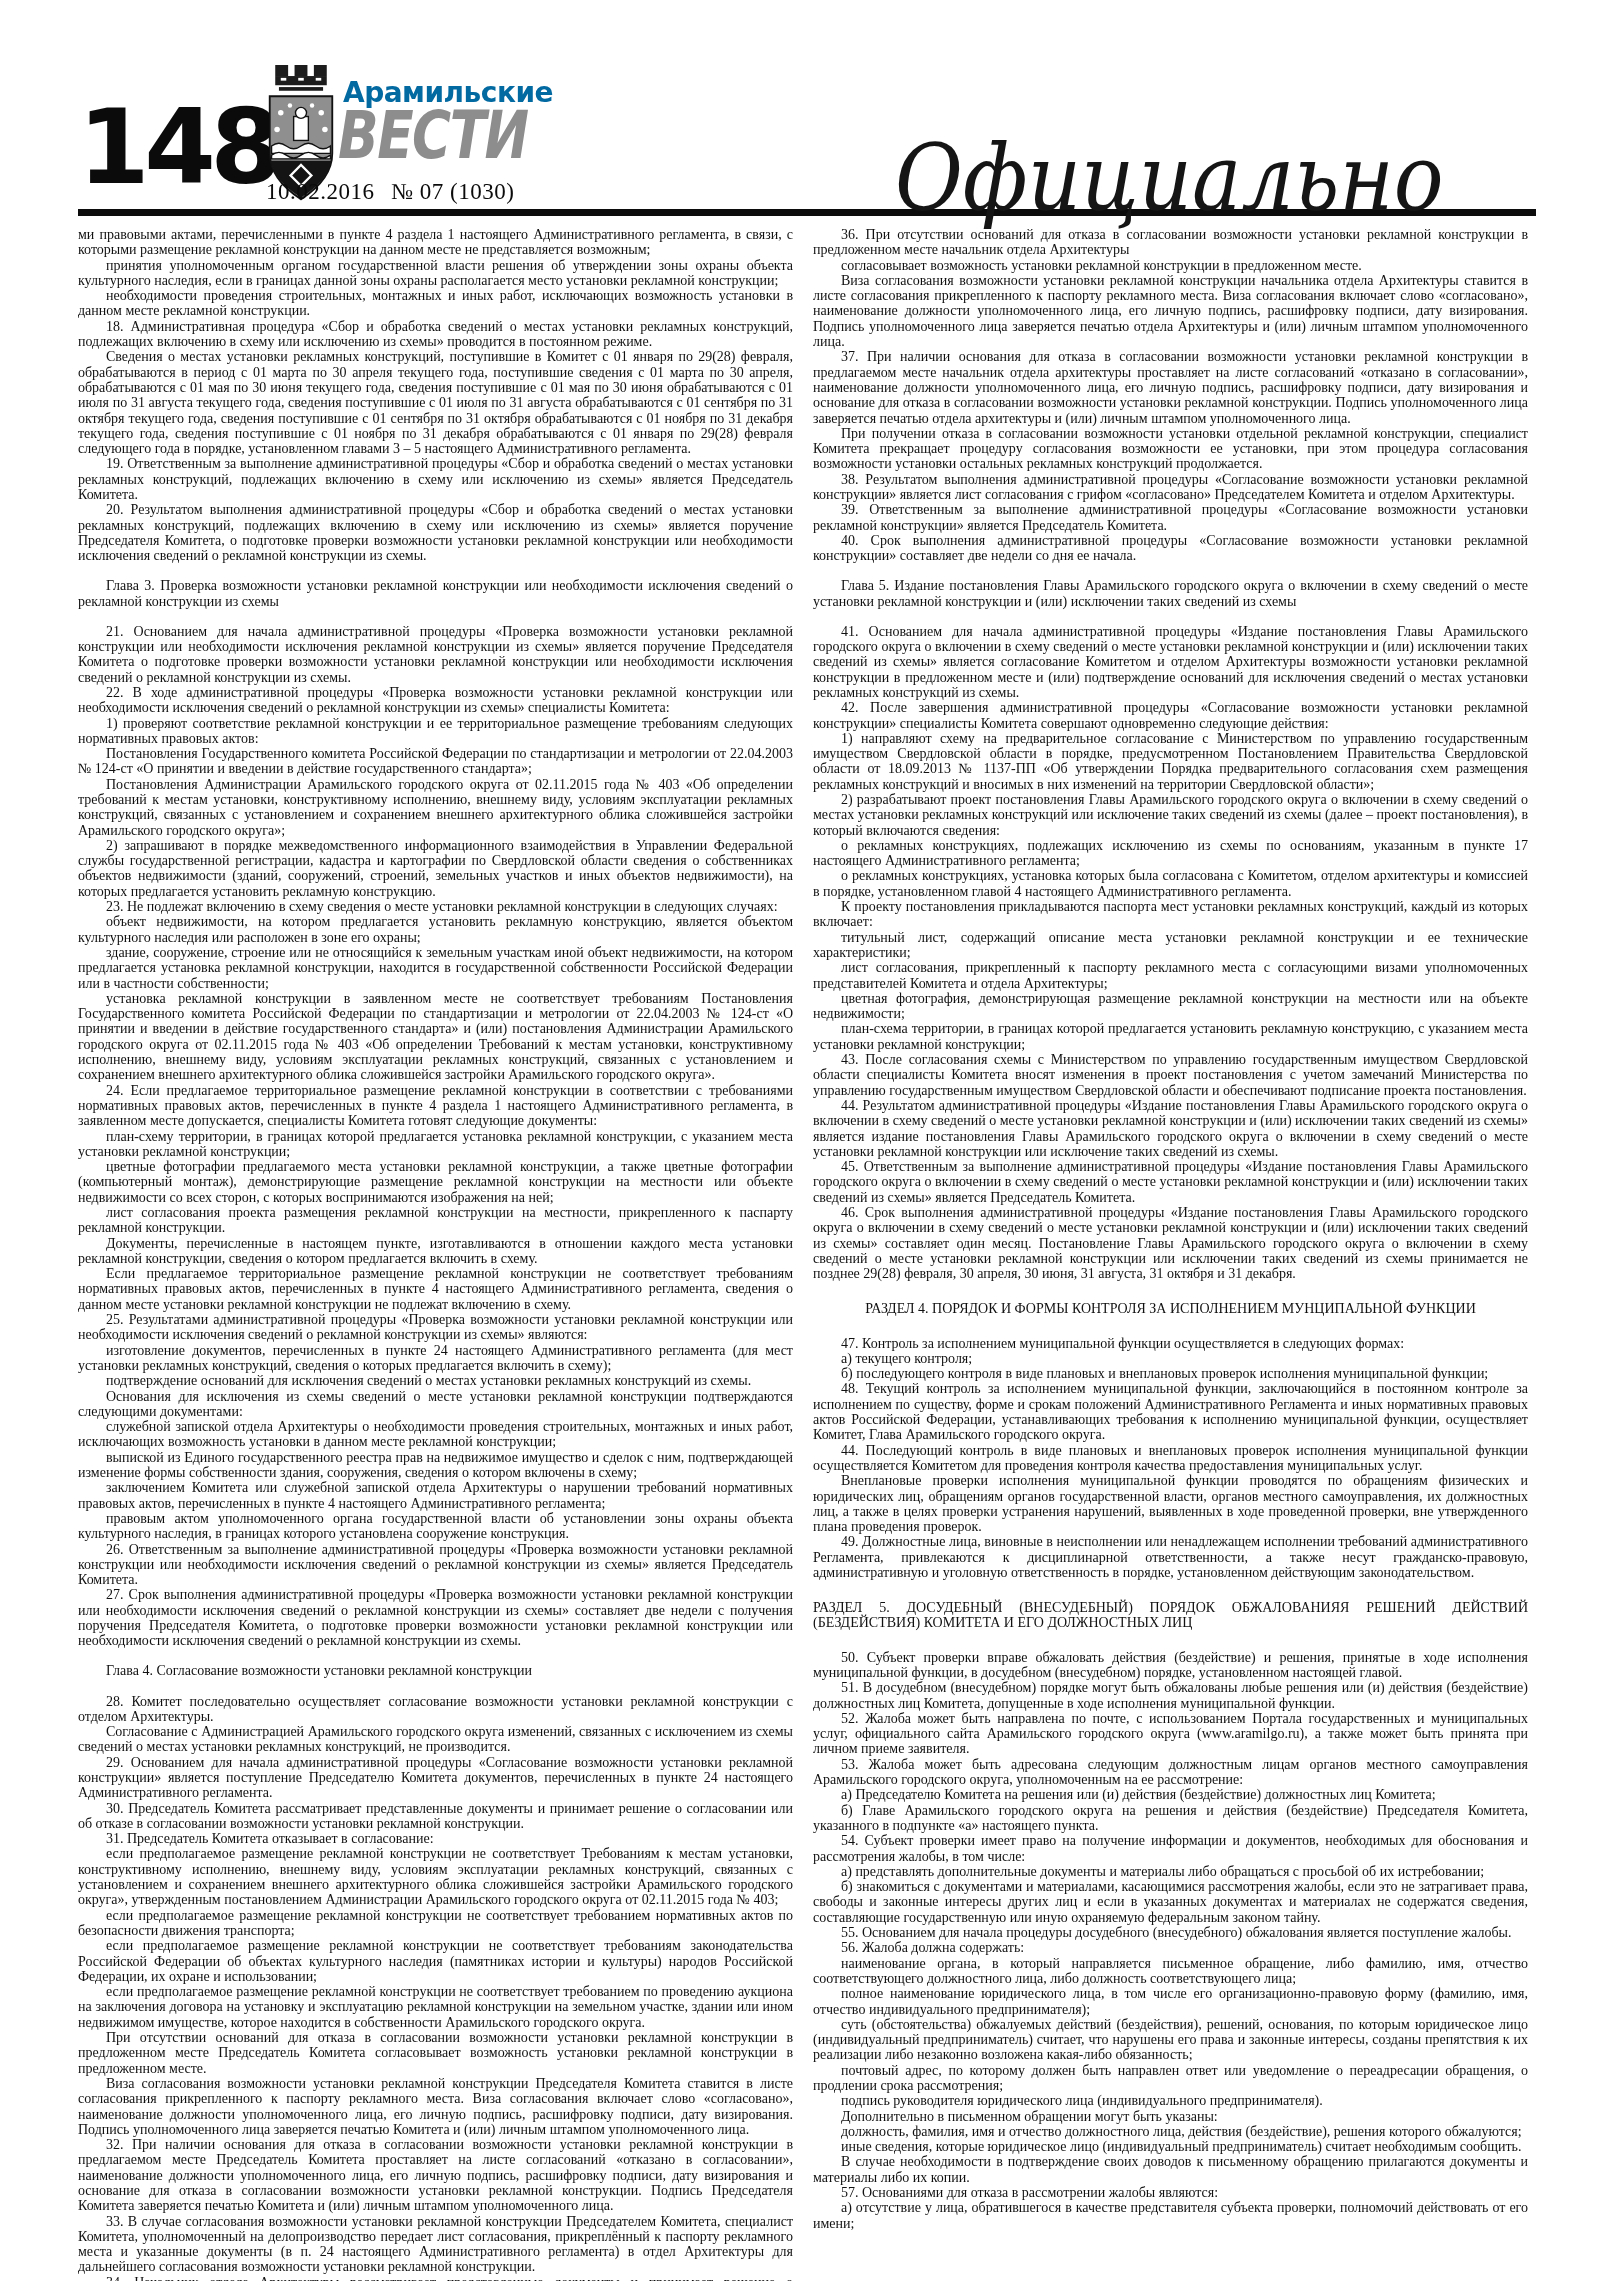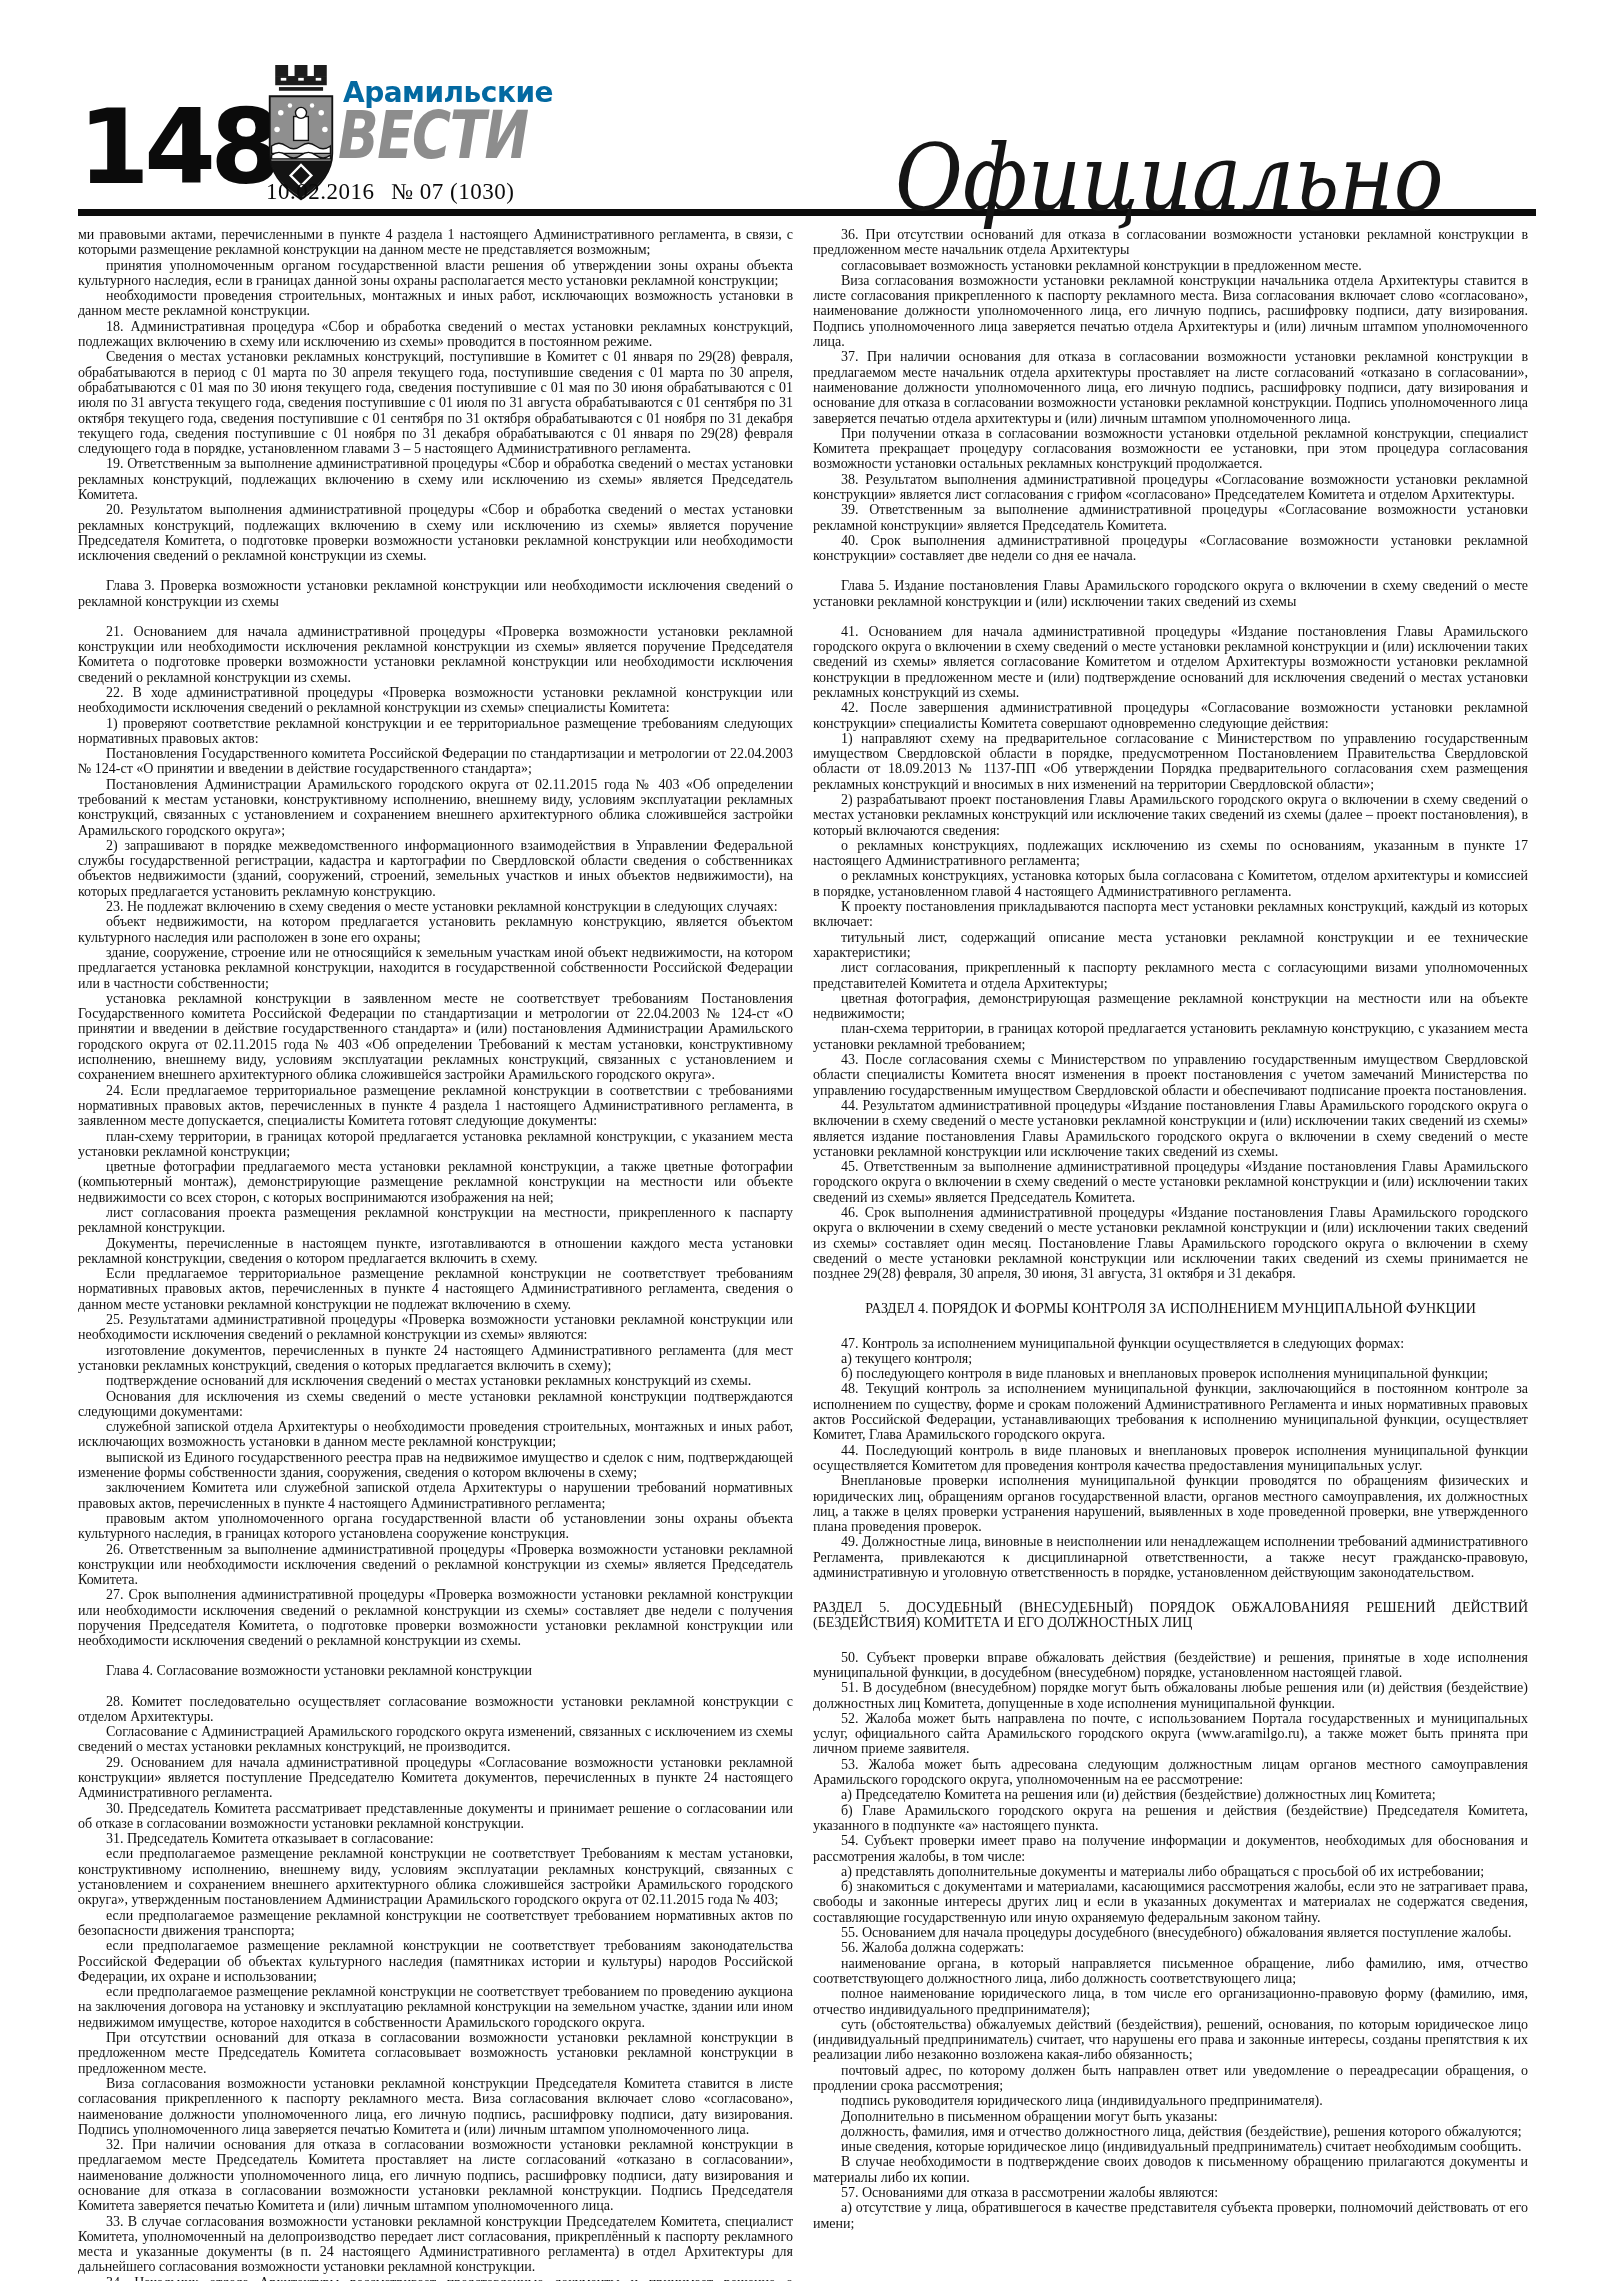--- a/index.html
+++ b/index.html
@@ -151,21 +151,21 @@
         <p class="para ">41. Основанием для начала административной процедуры «Издание постановления Главы Арамильского городского округа о включении в схему сведений о месте установки рекламной конструкции и (или) исключении таких сведений из схемы» является согласование Комитетом и отделом Архитектуры возможности установки рекламной конструкции в предложенном месте и (или) подтверждение оснований для исключения сведений о местах установки рекламных конструкций из схемы.</p>
         <p class="para ">42. После завершения административной процедуры «Согласование возможности установки рекламной конструкции» специалисты Комитета совершают одновременно следующие действия:</p>
         <p class="para ">1) направляют схему на предварительное согласование с Министерством по управлению государственным имуществом Свердловской области в порядке, предусмотренном Постановлением Правительства Свердловской области от 18.09.2013 № 1137-ПП «Об утверждении Порядка предварительного согласования схем размещения рекламных конструкций и вносимых в них изменений на территории Свердловской области»;</p>
         <p class="para ">2) разрабатывают проект постановления Главы Арамильского городского округа о включении в схему сведений о местах установки рекламных конструкций или исключение таких сведений из схемы (далее – проект постановления), в который включаются сведения:</p>
         <p class="para ">о рекламных конструкциях, подлежащих исключению из схемы по основаниям, указанным в пункте 17 настоящего Административного регламента;</p>
         <p class="para ">о рекламных конструкциях, установка которых была согласована с Комитетом, отделом архитектуры и комиссией в порядке, установленном главой 4 настоящего Административного регламента.</p>
         <p class="para ">К проекту постановления прикладываются паспорта мест установки рекламных конструкций, каждый из которых включает:</p>
         <p class="para ">титульный лист, содержащий описание места установки рекламной конструкции и ее технические характеристики;</p>
         <p class="para ">лист согласования, прикрепленный к паспорту рекламного места с согласующими визами уполномоченных представителей Комитета и отдела Архитектуры;</p>
         <p class="para ">цветная фотография, демонстрирующая размещение рекламной конструкции на местности или на объекте недвижимости;</p>
-        <p class="para ">план-схема территории, в границах которой предлагается установить рекламную конструкцию, с указанием места установки рекламной требованием;</p>
+        <p class="para ">план-схема территории, в границах которой предлагается установить рекламную конструкцию, с указанием места установки рекламной конструкции;</p>
         <p class="para ">43. После согласования схемы с Министерством по управлению государственным имуществом Свердловской области специалисты Комитета вносят изменения в проект постановления с учетом замечаний Министерства по управлению государственным имуществом Свердловской области и обеспечивают подписание проекта постановления.</p>
         <p class="para ">44. Результатом административной процедуры «Издание постановления Главы Арамильского городского округа о включении в схему сведений о месте установки рекламной конструкции и (или) исключении таких сведений из схемы» является издание постановления Главы Арамильского городского округа о включении в схему сведений о месте установки рекламной конструкции или исключение таких сведений из схемы.</p>
         <p class="para ">45. Ответственным за выполнение административной процедуры «Издание постановления Главы Арамильского городского округа о включении в схему сведений о месте установки рекламной конструкции и (или) исключении таких сведений из схемы» является Председатель Комитета.</p>
         <p class="para ">46. Срок выполнения административной процедуры «Издание постановления Главы Арамильского городского округа о включении в схему сведений о месте установки рекламной конструкции и (или) исключении таких сведений из схемы» составляет один месяц. Постановление Главы Арамильского городского округа о включении в схему сведений о месте установки рекламной конструкции или исключении таких сведений из схемы принимается не позднее 29(28) февраля, 30 апреля, 30 июня, 31 августа, 31 октября и 31 декабря.</p>
         <p class="para section-center">РАЗДЕЛ 4. ПОРЯДОК И ФОРМЫ КОНТРОЛЯ ЗА ИСПОЛНЕНИЕМ МУНЦИПАЛЬНОЙ ФУНКЦИИ</p>
         <p class="para ">47. Контроль за исполнением муниципальной функции осуществляется в следующих формах:</p>
         <p class="para ">а) текущего контроля;</p>
         <p class="para ">б) последующего контроля в виде плановых и внеплановых проверок исполнения муниципальной функции;</p>
         <p class="para ">48. Текущий контроль за исполнением муниципальной функции, заключающийся в постоянном контроле за исполнением по существу, форме и срокам положений Административного Регламента и иных нормативных правовых актов Российской Федерации, устанавливающих требования к исполнению муниципальной функции, осуществляет Комитет, Глава Арамильского городского округа.</p>
         <p class="para ">44. Последующий контроль в виде плановых и внеплановых проверок исполнения муниципальной функции осуществляется Комитетом для проведения контроля качества предоставления муниципальных услуг.</p>

